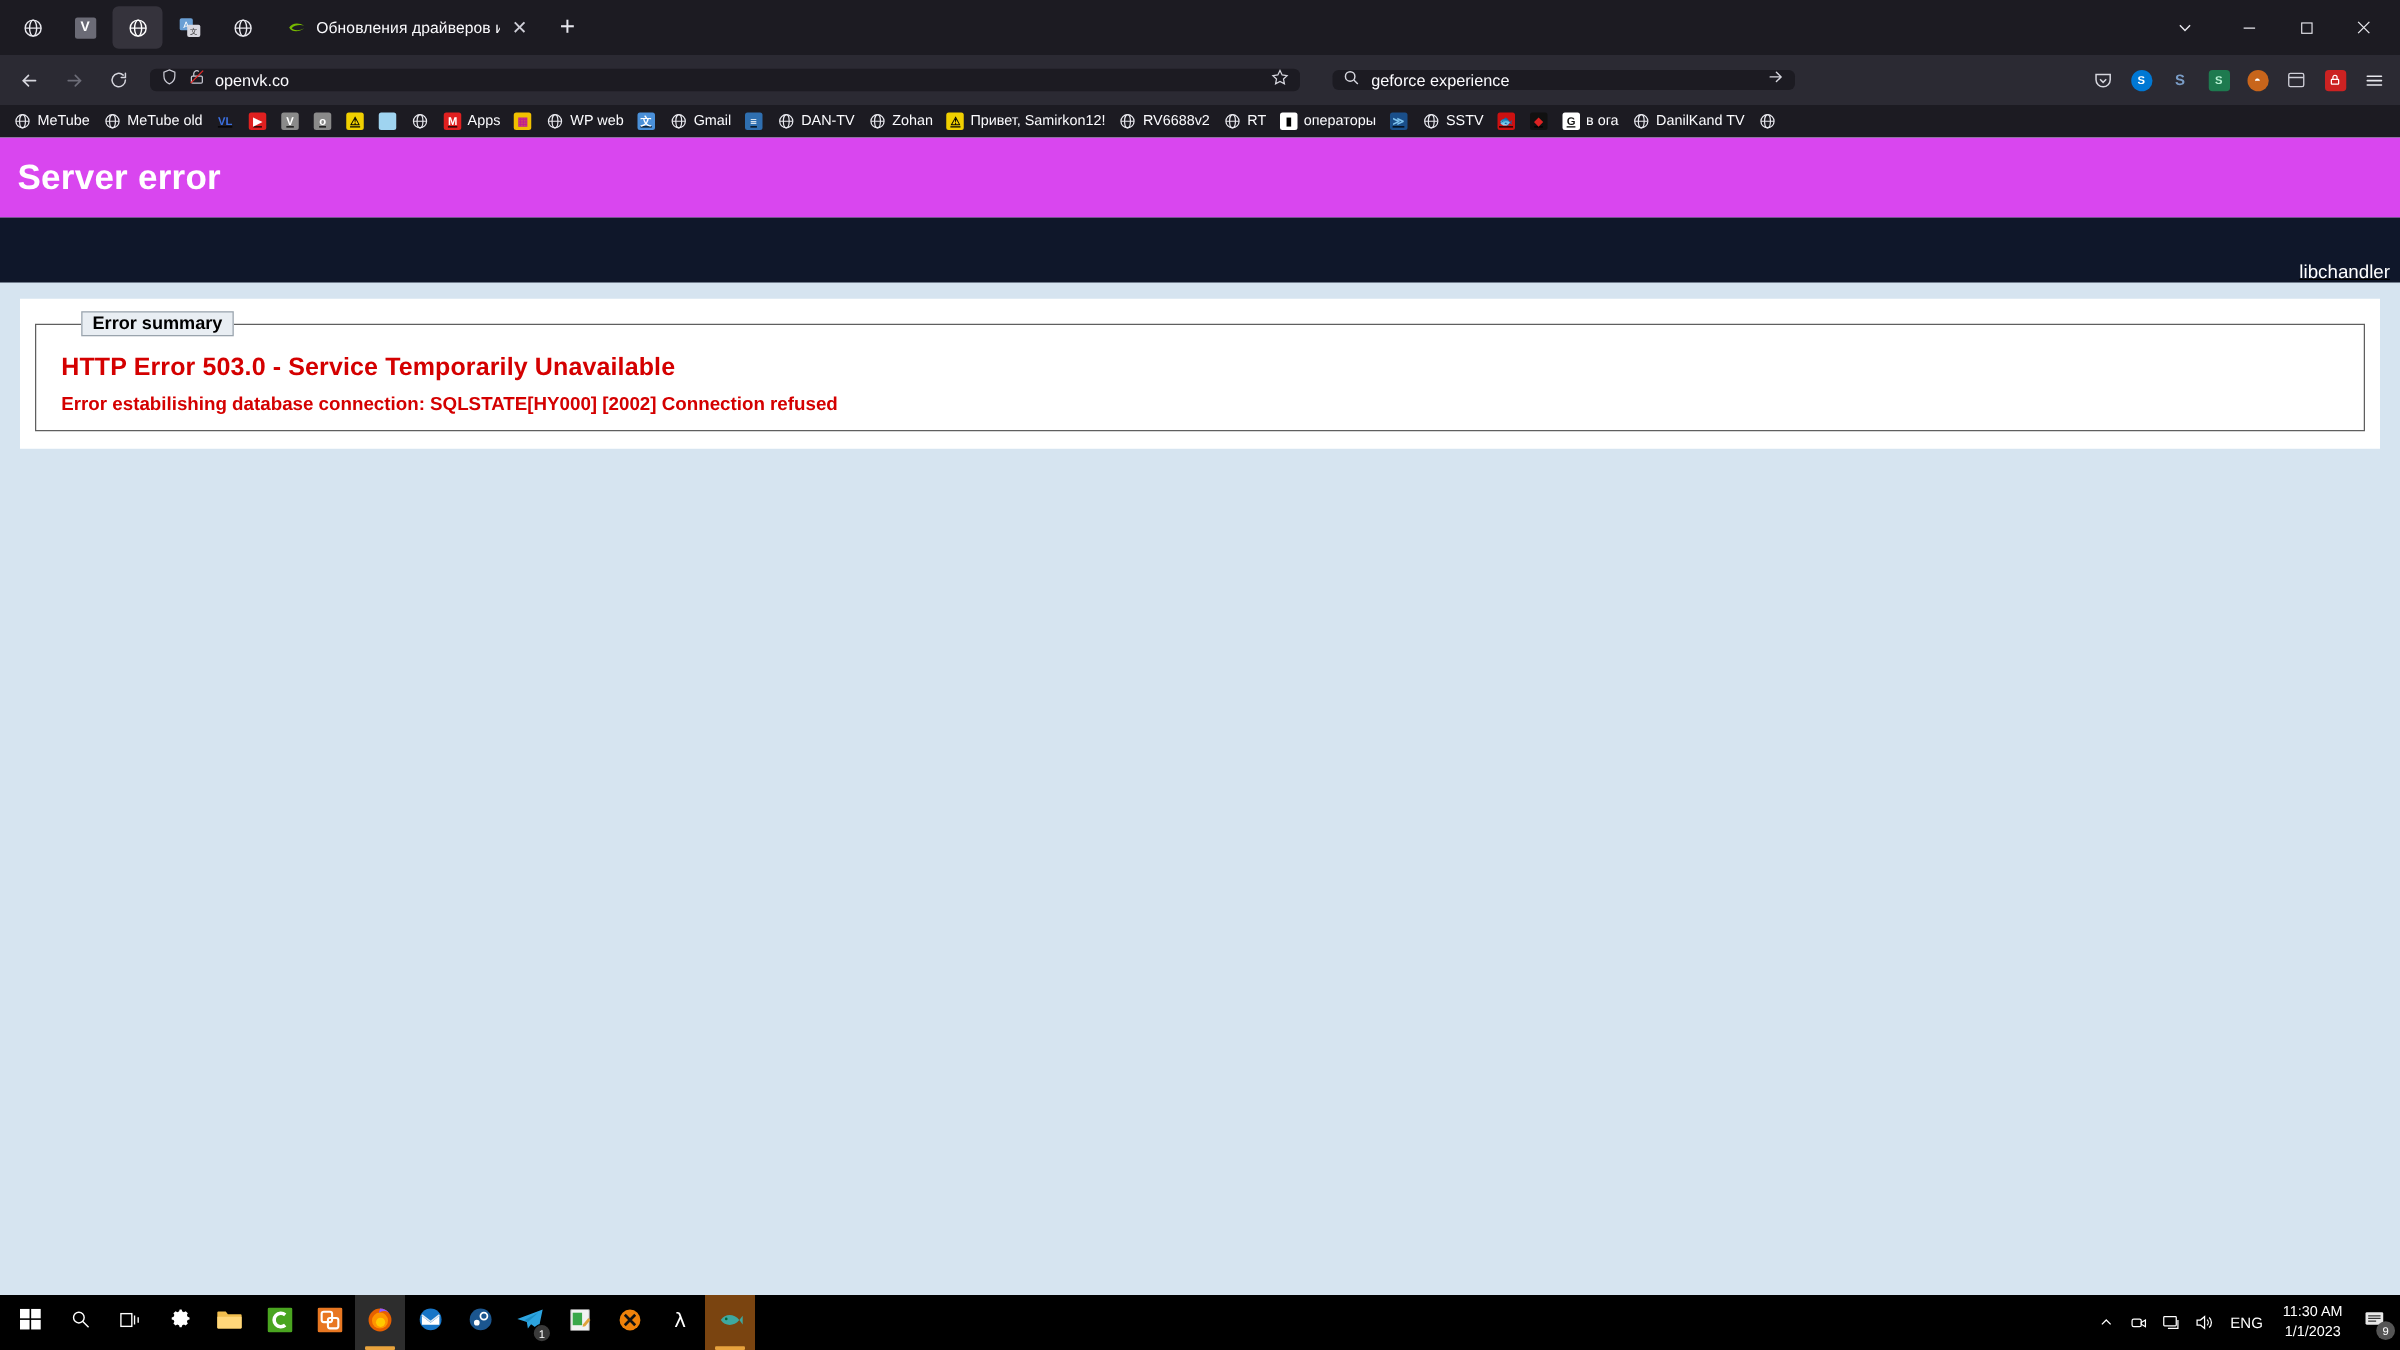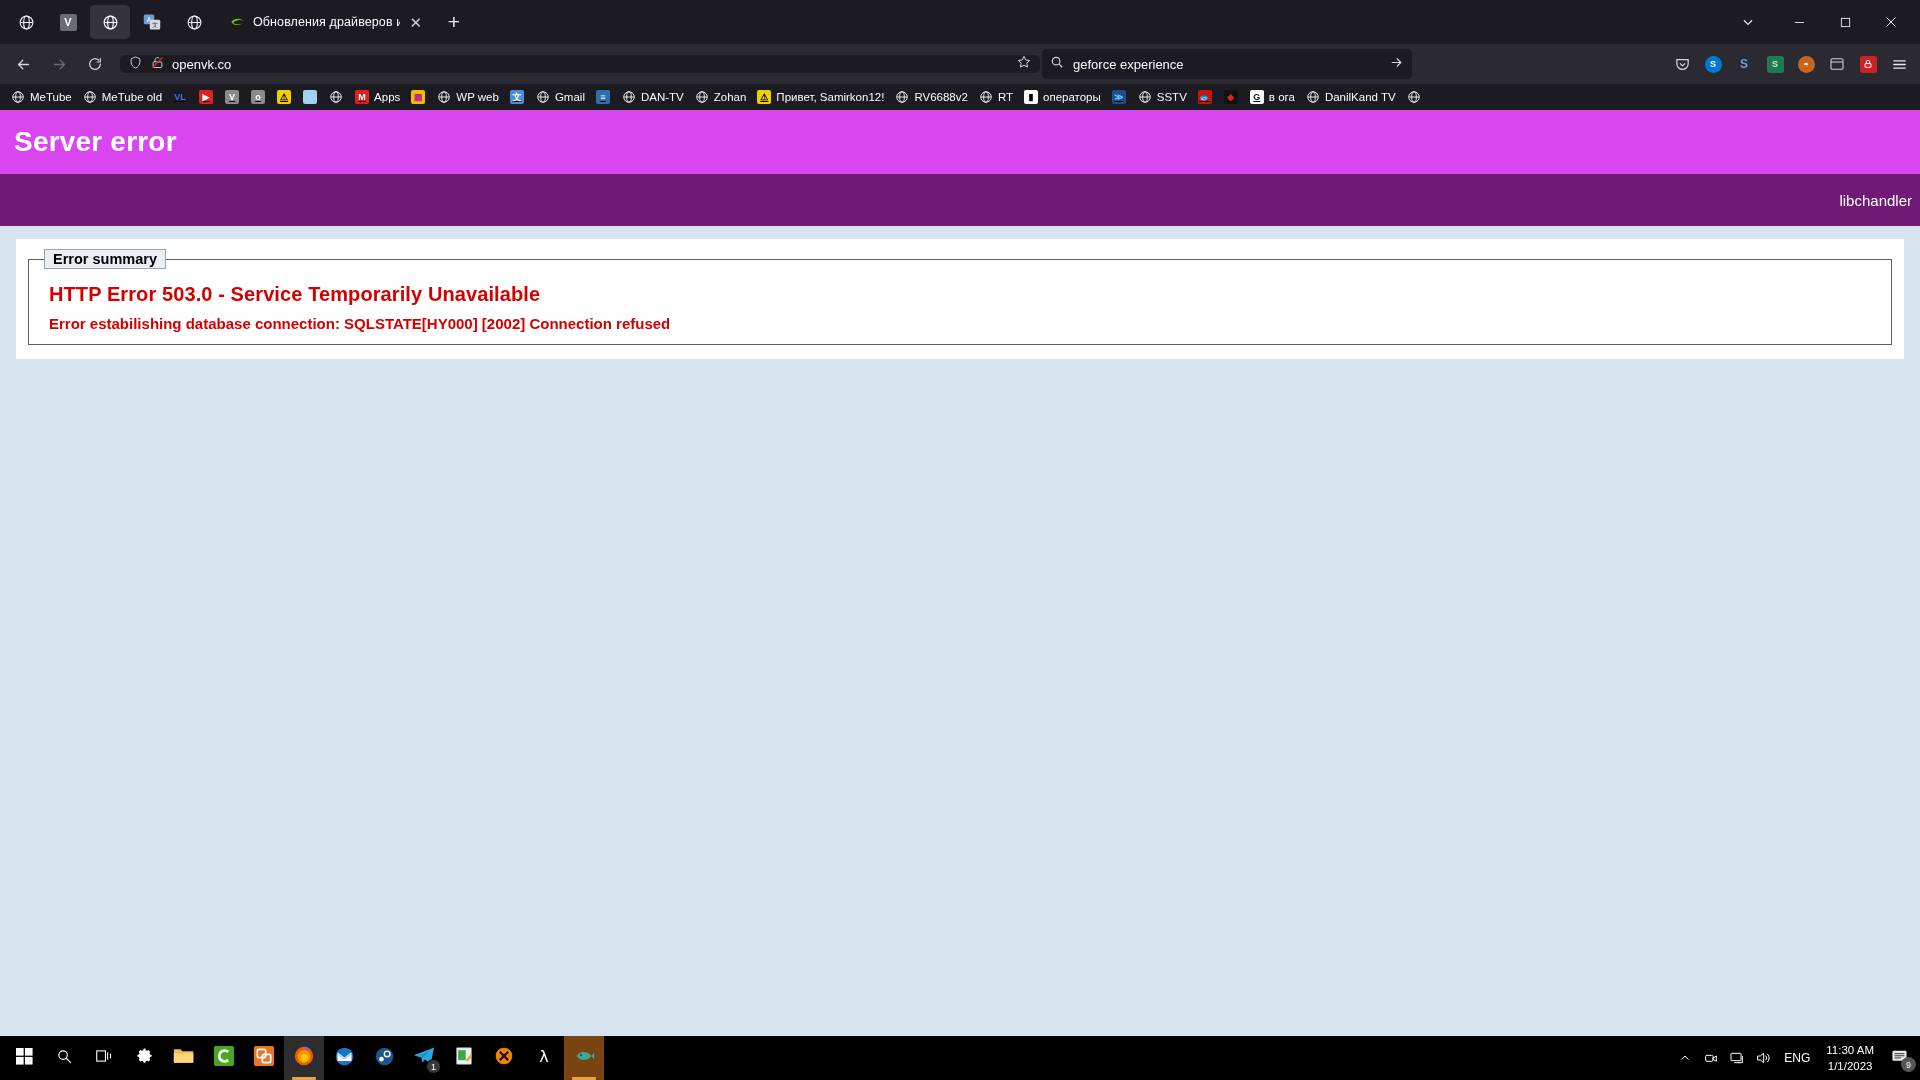--- a/index.html
+++ b/index.html
@@ -67,23 +67,23 @@
   }
   .navbtn.disabled { color: #6d6d78; }
   .urlbar {
     flex: 0 1 920px; height: 18px; background: #1c1b22;
     border-radius: 5px; display: flex; align-items: center;
     padding: 0 8px; gap: 7px; margin-left: 6px;
   }
   .urlbar .url-text { color: #fbfbfe; font-size: 13px; flex: 1 1 auto; }
   .urlbar .star { color: #d6d6de; flex: 0 0 auto; }
   .searchbar {
-    flex: 0 1 370px; height: 30px; background: #1c1b22;
+    flex: 0 1 370px; height: 16px; background: #1c1b22;
     border-radius: 5px; display: flex; align-items: center;
-    padding: 0 8px; gap: 9px; margin-left: 0;
+    padding: 0 8px; gap: 9px; margin-left: 24px;
   }
   .searchbar .search-text { color: #fbfbfe; font-size: 13px; flex: 1 1 auto; }
   .navbar-right { display: flex; align-items: center; gap: 1px; margin-left: auto; }
   .ext-icon {
     width: 30px; height: 30px; border-radius: 4px;
     display: flex; align-items: center; justify-content: center; flex: 0 0 auto;
   }
   .ext-letter { font-size: 12px; font-weight: bold; color: #fff; }
 
   
@@ -108,33 +108,33 @@
   
   .page { flex: 1 1 auto; background: #d6e4f0; overflow: hidden; display: flex; flex-direction: column; }
   .page-header {
     background: #d946ef; height: 64px; display: flex; align-items: center;
     padding-left: 14px;
   }
   .page-header h1 {
     color: #ffffff; font-size: 28px; font-weight: bold; letter-spacing: .2px;
   }
   .page-subbar {
-    background: #701a75; height: 52px; display: flex; align-items: center;
-    justify-content: flex-end; padding-right: 8px;
+    background: #0f172a; height: 52px; display: flex; align-items: flex-end;
+    justify-content: flex-end; padding-right: 8px; text-decoration: underline;
   }
   .page-subbar .user { color: #ffffff; font-size: 15px; }
   .page-body { padding: 13px 16px 0 16px; }
   .error-card { background: #ffffff; padding: 10px 12px 14px 12px; }
   fieldset.error-summary {
     border: 1px solid #5f5f5f; padding: 8px 10px 12px 10px;
   }
   fieldset.error-summary legend {
     background: #e9eef3; border: 1px solid #9aa4ad;
     padding: 1px 8px; font-size: 14.5px; font-weight: bold; color: #000;
-    margin-left: 5px;
+    margin-left: 26px;
   }
   .err-line-1 {
     color: #d40000; font-size: 20px; font-weight: bold;
     padding: 6px 0 0 10px; letter-spacing: .1px;
   }
   .err-line-2 {
     color: #d40000; font-size: 15px; font-weight: bold;
     padding: 9px 0 0 10px;
   }
 

